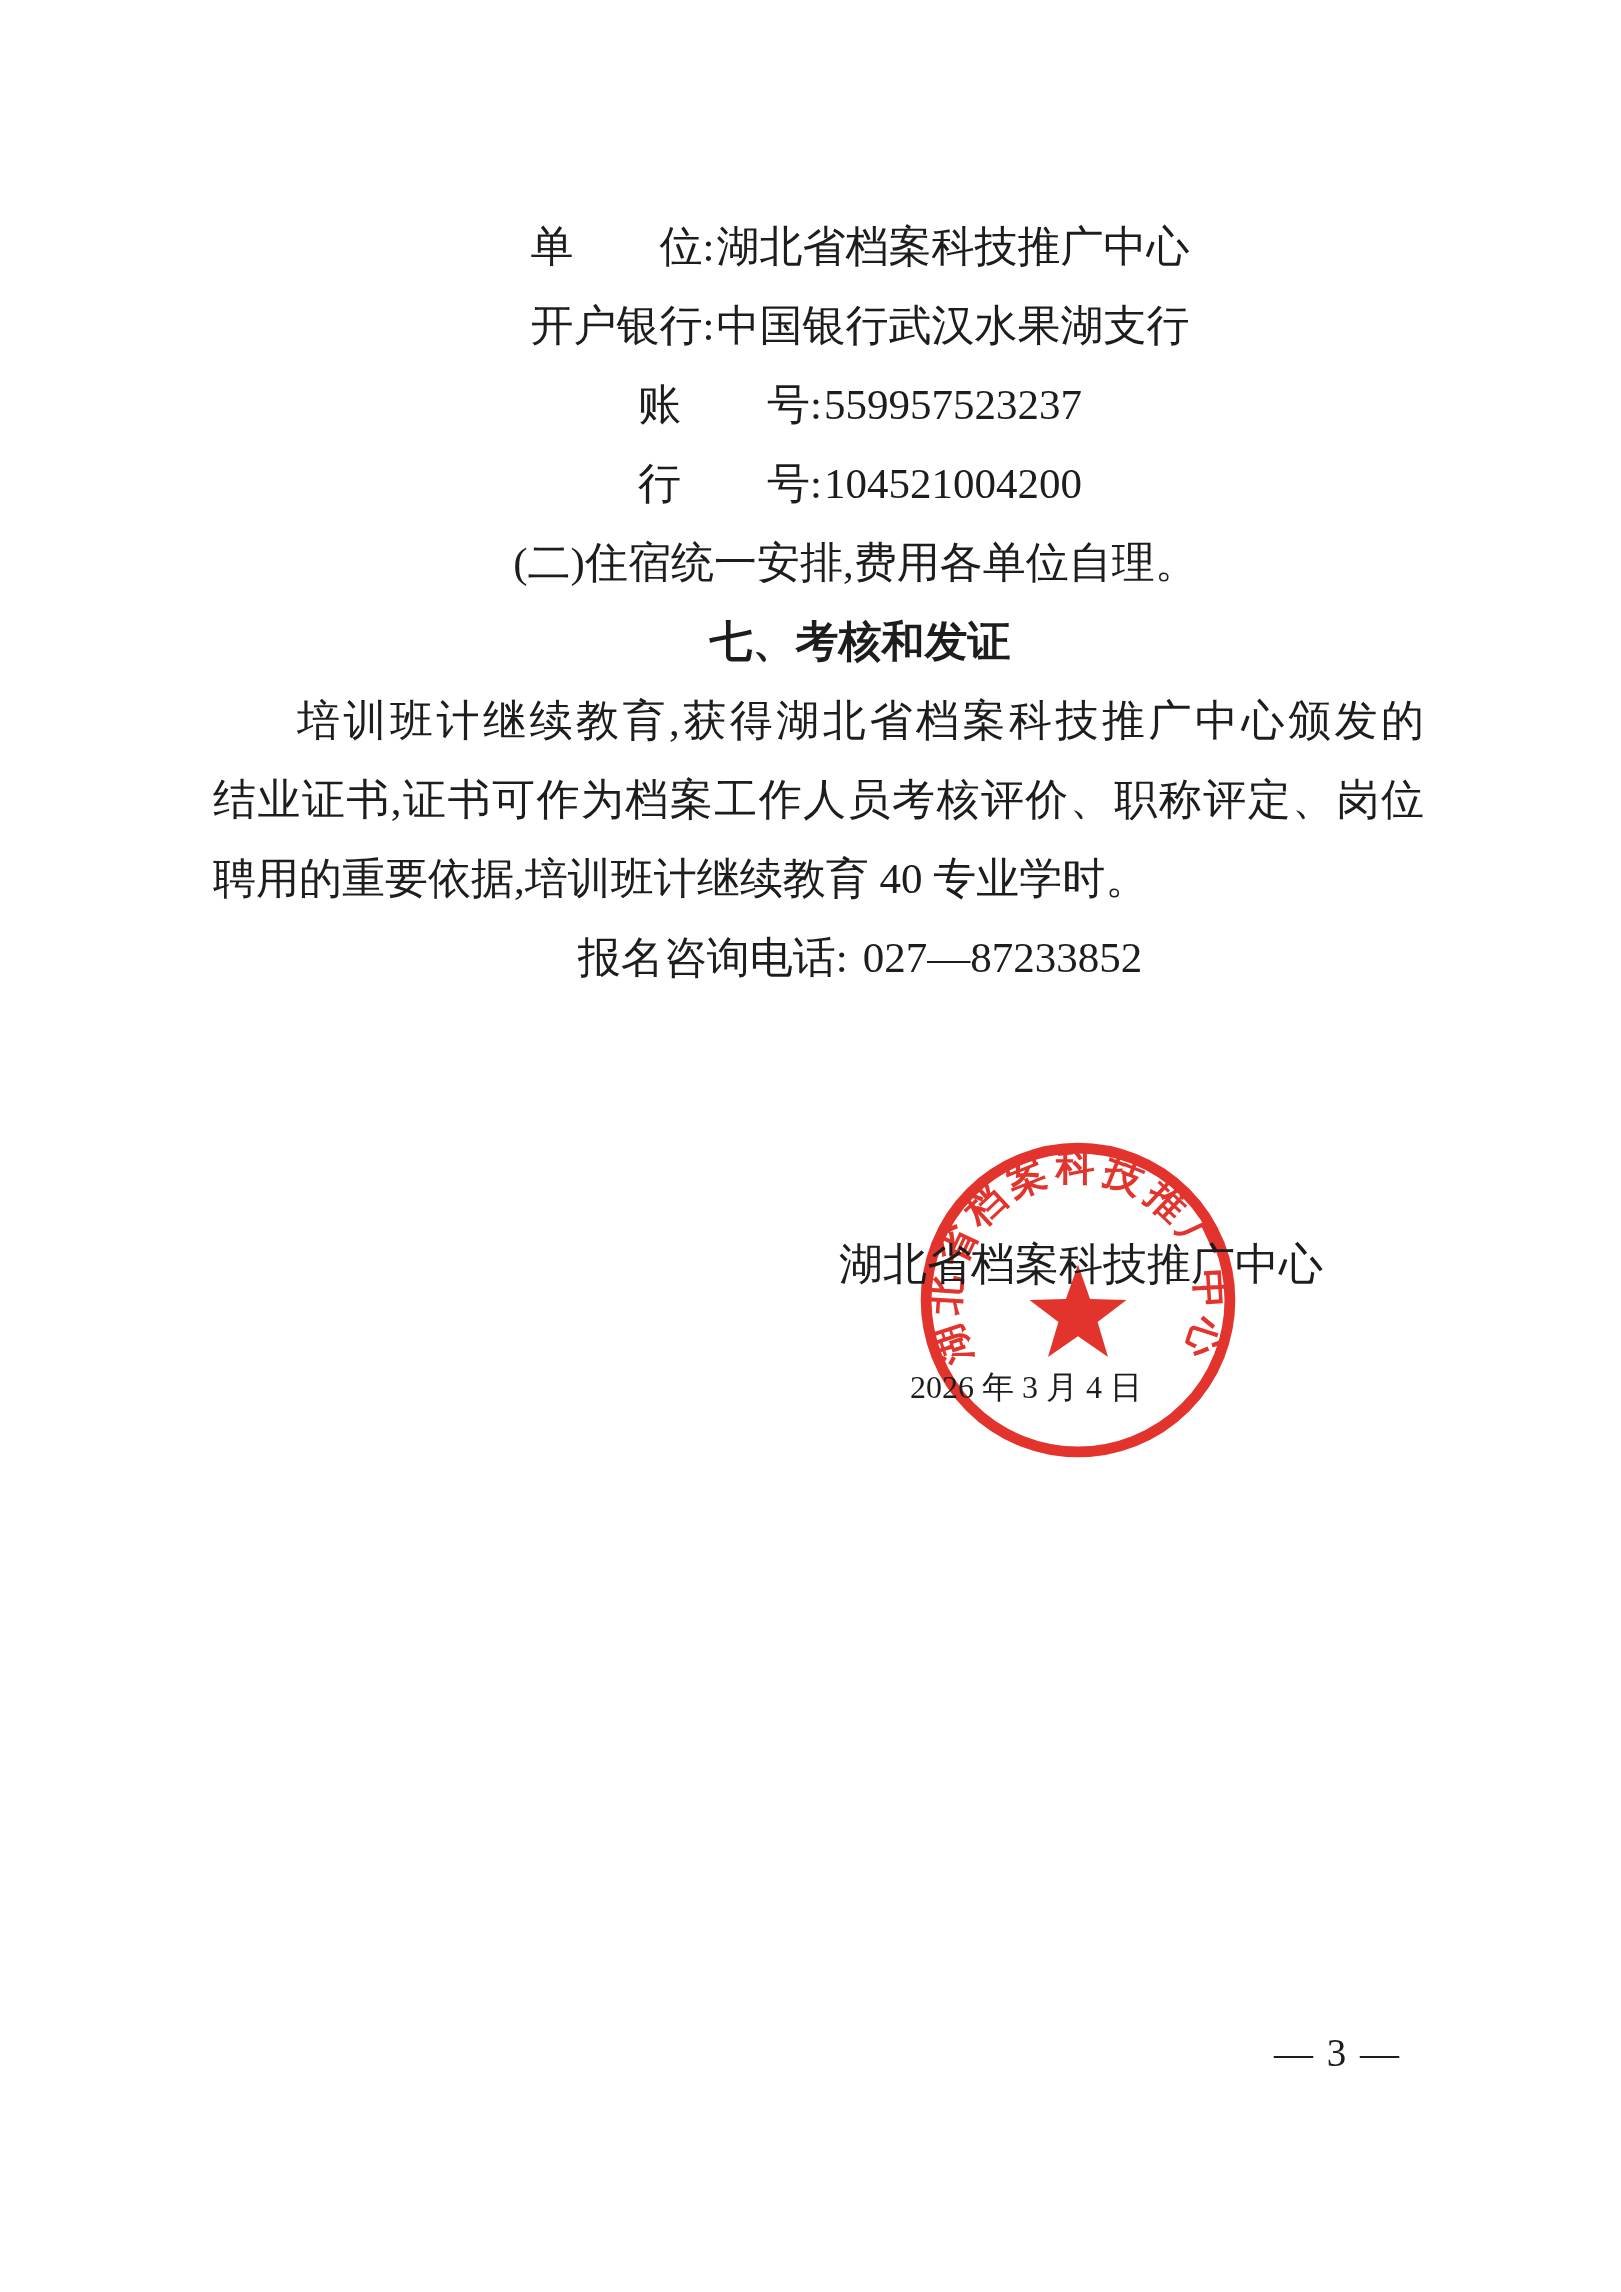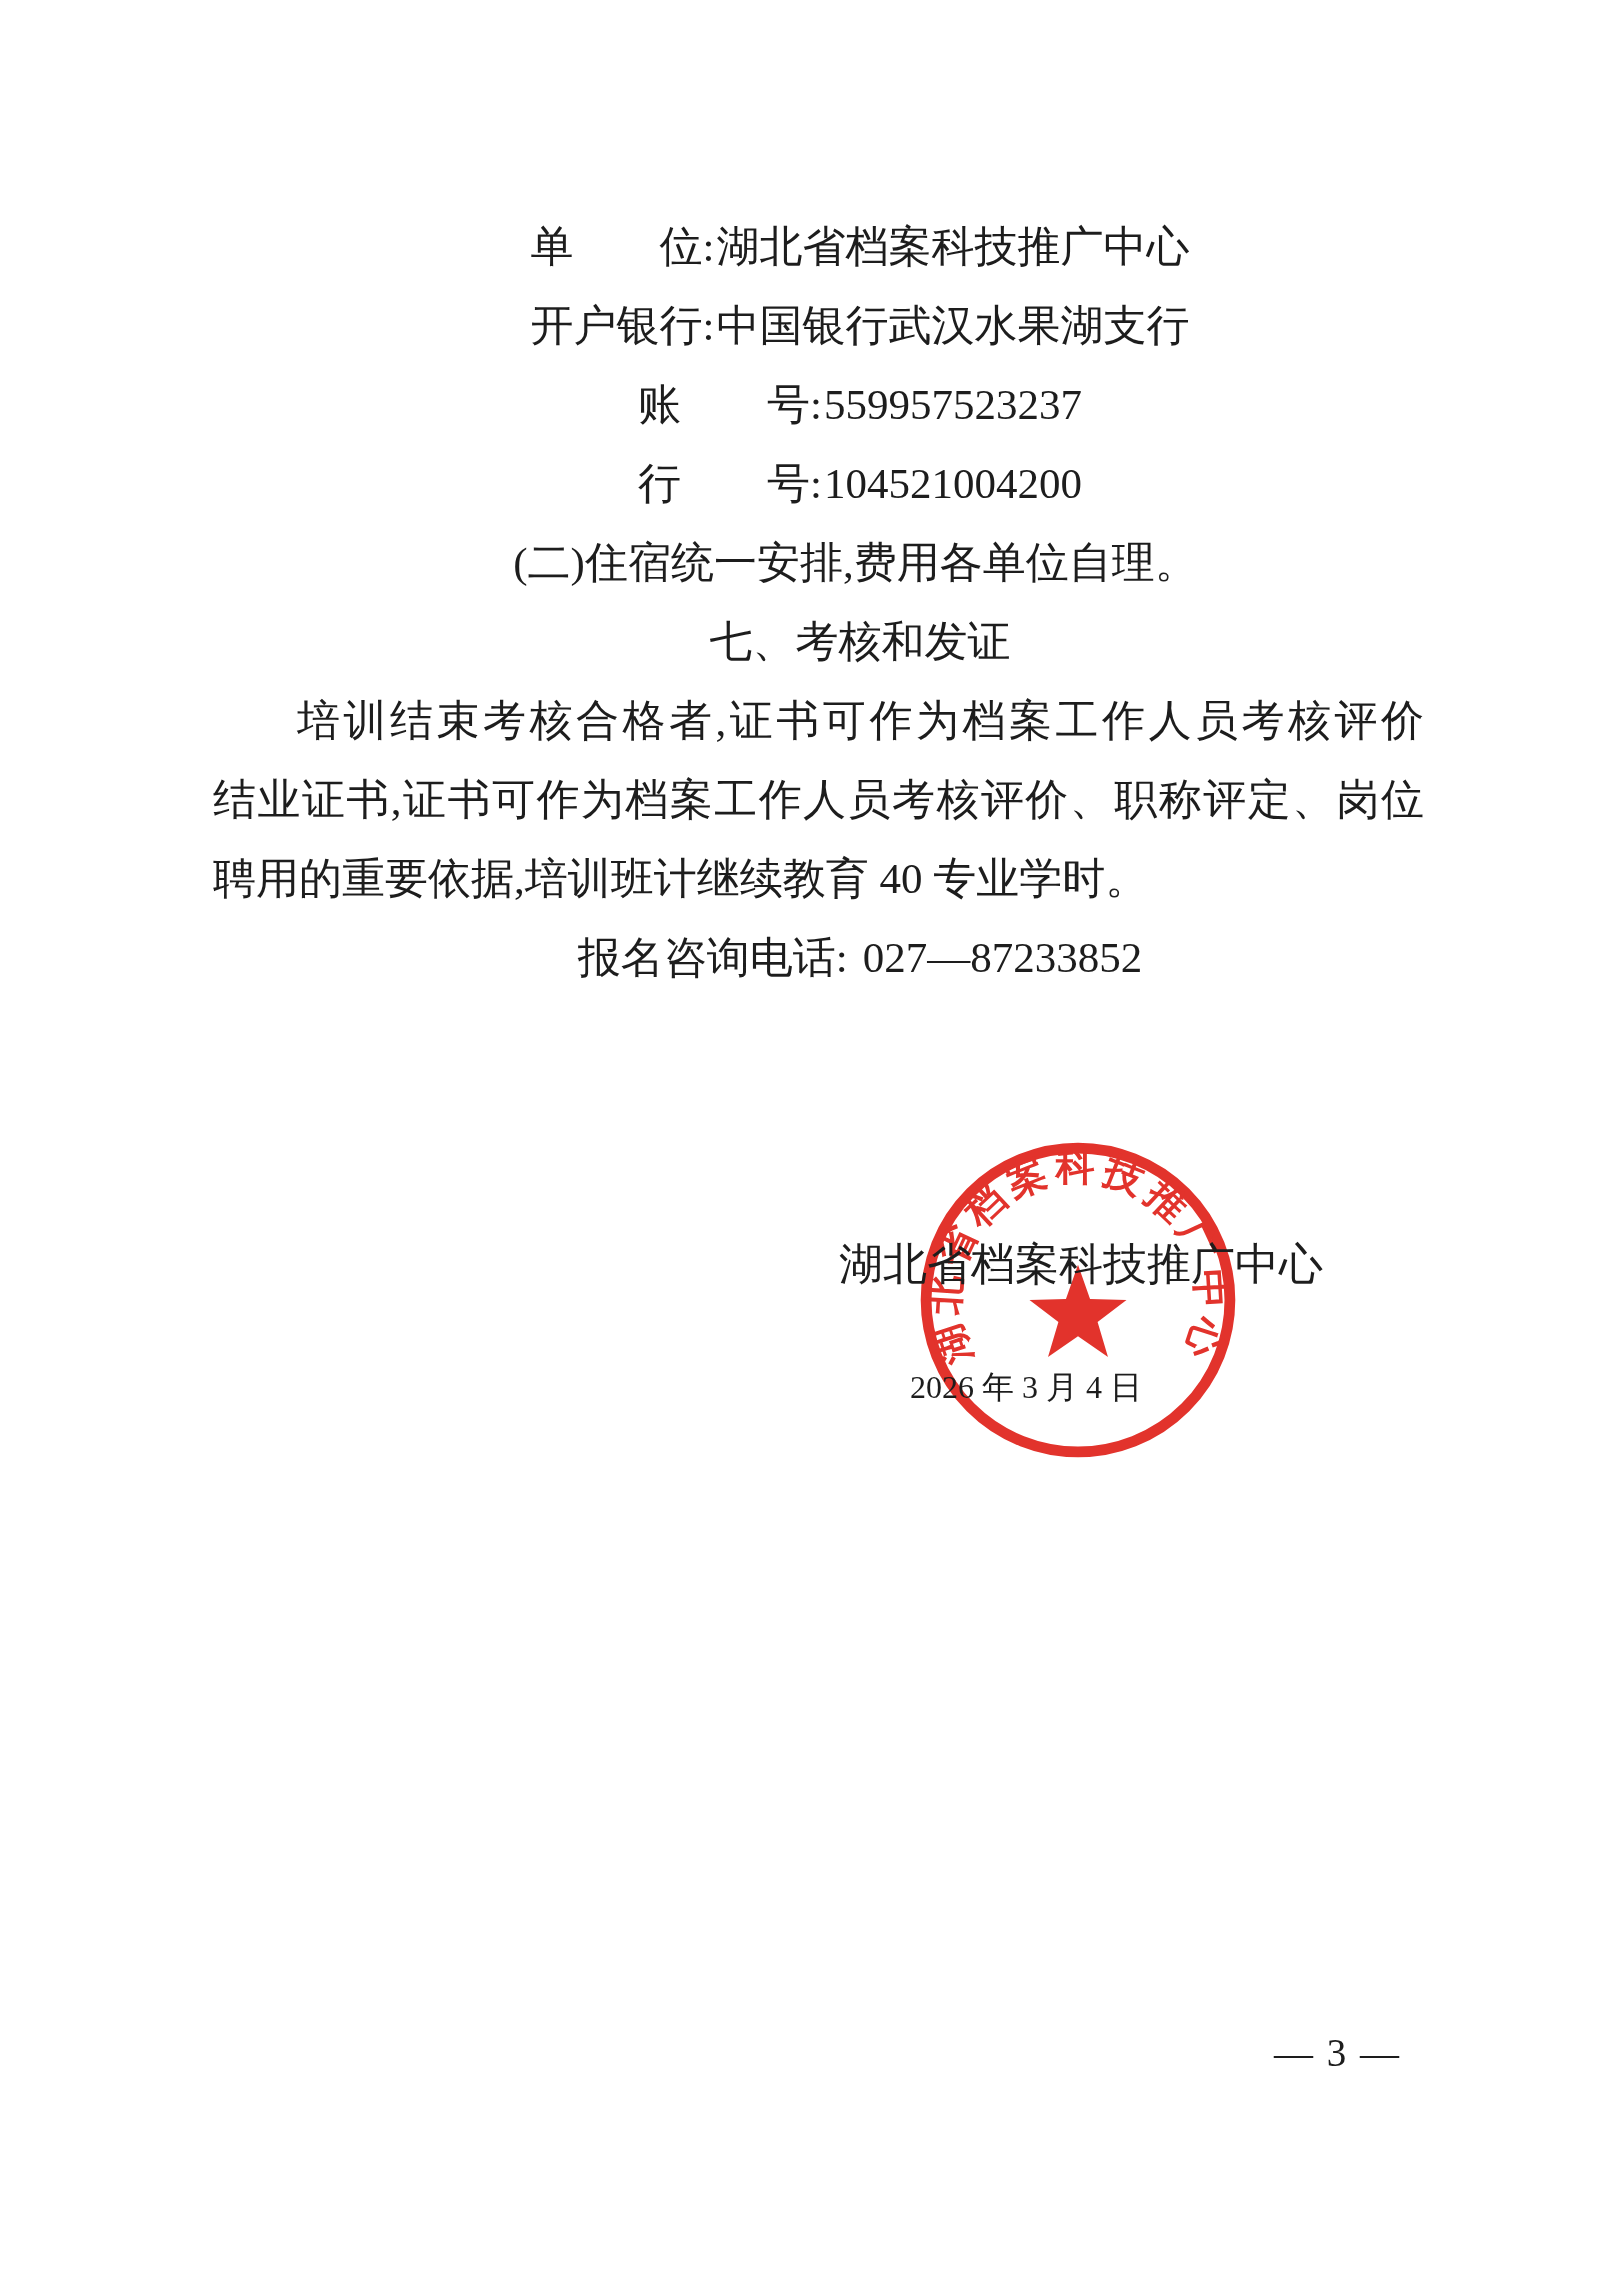--- a/index.html
+++ b/index.html
@@ -21,21 +21,21 @@
     font-size: 43px;
   }
   .line { height: 79px; line-height: 79px; white-space: nowrap; text-align: center; }
   .info-row   { margin-left: 83px; }
   .row-label  { display: inline-block; }
   .row-value  { display: inline-block; margin-left: 2px; }
   .note-line  { margin-left: 74px; }
   .section-heading {
     margin-left: 83px;
     font-family: "Liberation Sans", "DejaVu Sans", sans-serif;
-    font-weight: 400;
+    font-weight: 700;
     font-size: 43px;
   }
   .para-line {
     width: 1211px;
     height: 79px;
     line-height: 79px;
     font-size: 43px;
     text-align: justify;
     text-align-last: justify;
     white-space: nowrap;
@@ -97,21 +97,21 @@
       <span class="row-label">账　　号:</span><span class="row-value">559957523237</span>
     </div>
     <div class="line info-row">
       <span class="row-label">行　　号:</span><span class="row-value">104521004200</span>
     </div>
 
     <div class="line note-line">(二)住宿统一安排,费用各单位自理。</div>
 
     <div class="line section-heading">七、考核和发证</div>
 
-    <div class="para-line first">培训结束考核合格者,证书可作为档案工作人员考核评价</div>
+    <div class="para-line first">培训班计继续教育,获得湖北省档案科技推广中心颁发的</div>
     <div class="para-line">结业证书,证书可作为档案工作人员考核评价、职称评定、岗位</div>
     <div class="para-line last">聘用的重要依据,培训班计继续教育 40 专业学时。</div>
 
     <div class="line phone-row">
       <span class="phone-label">报名咨询电话:</span><span class="phone-number">027—87233852</span>
     </div>
 
   </div>
 
   <svg class="seal-svg" viewBox="0 0 400 400" aria-hidden="true">

